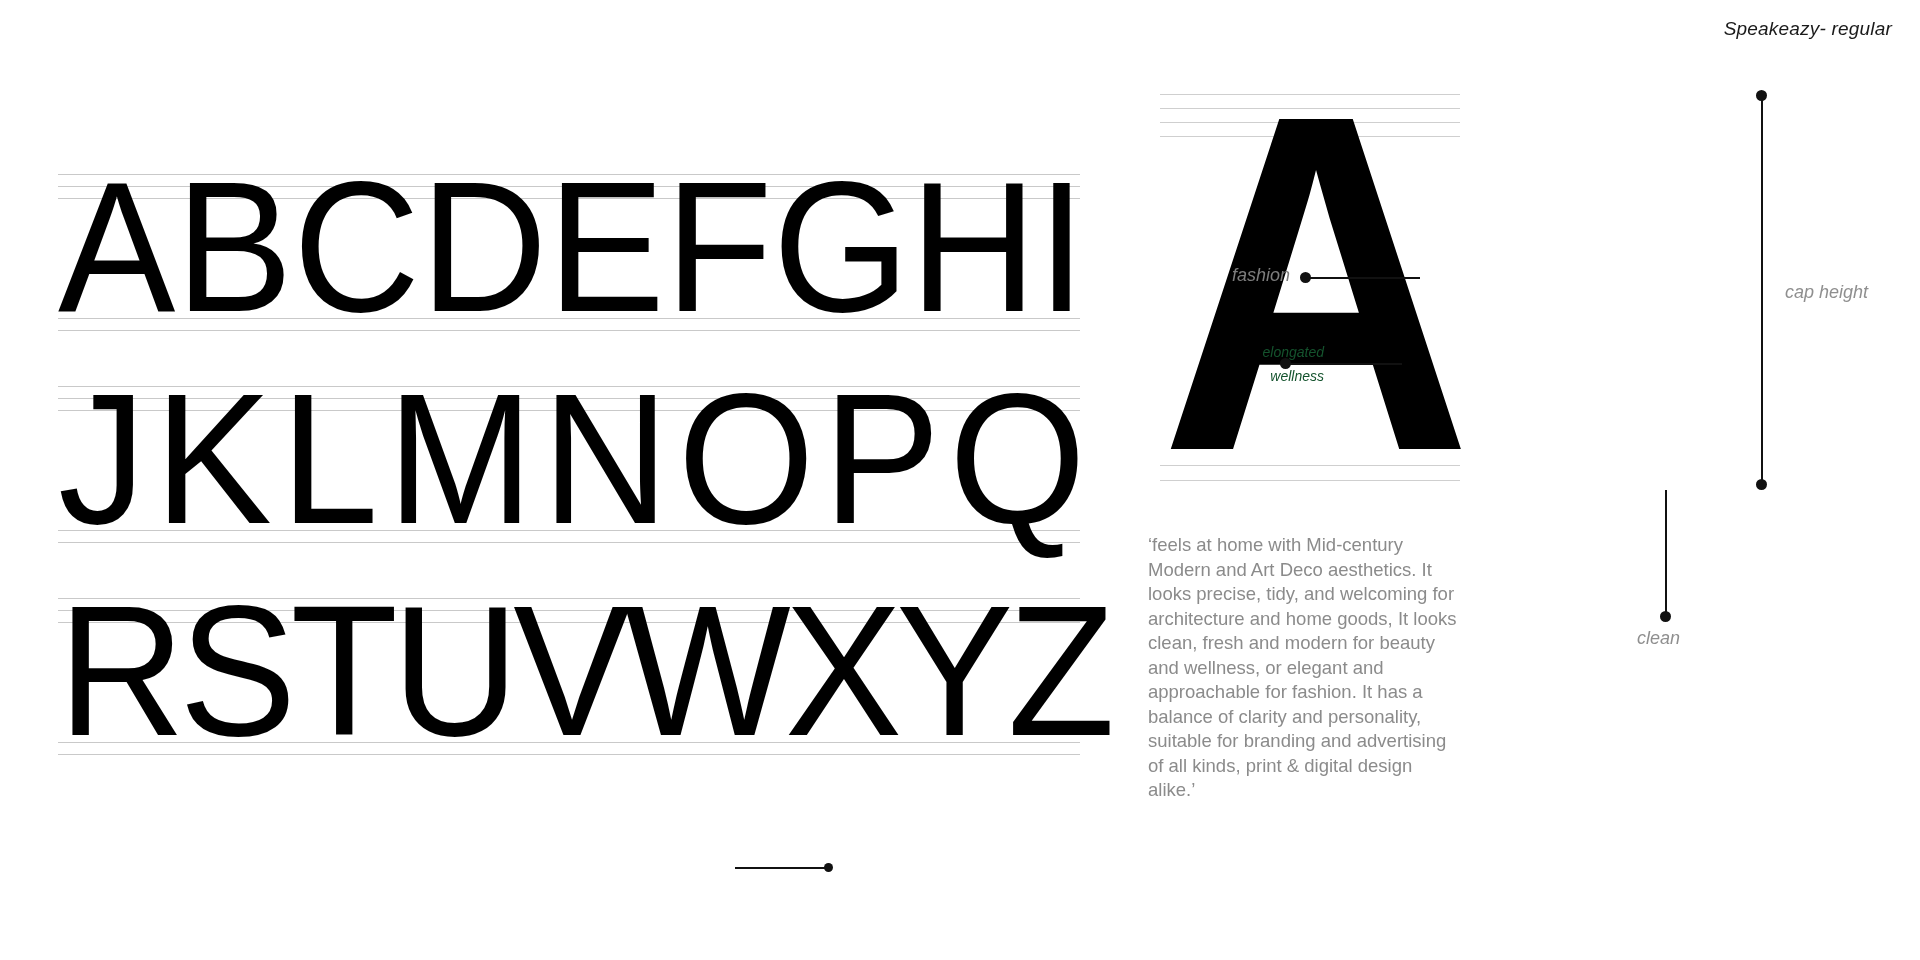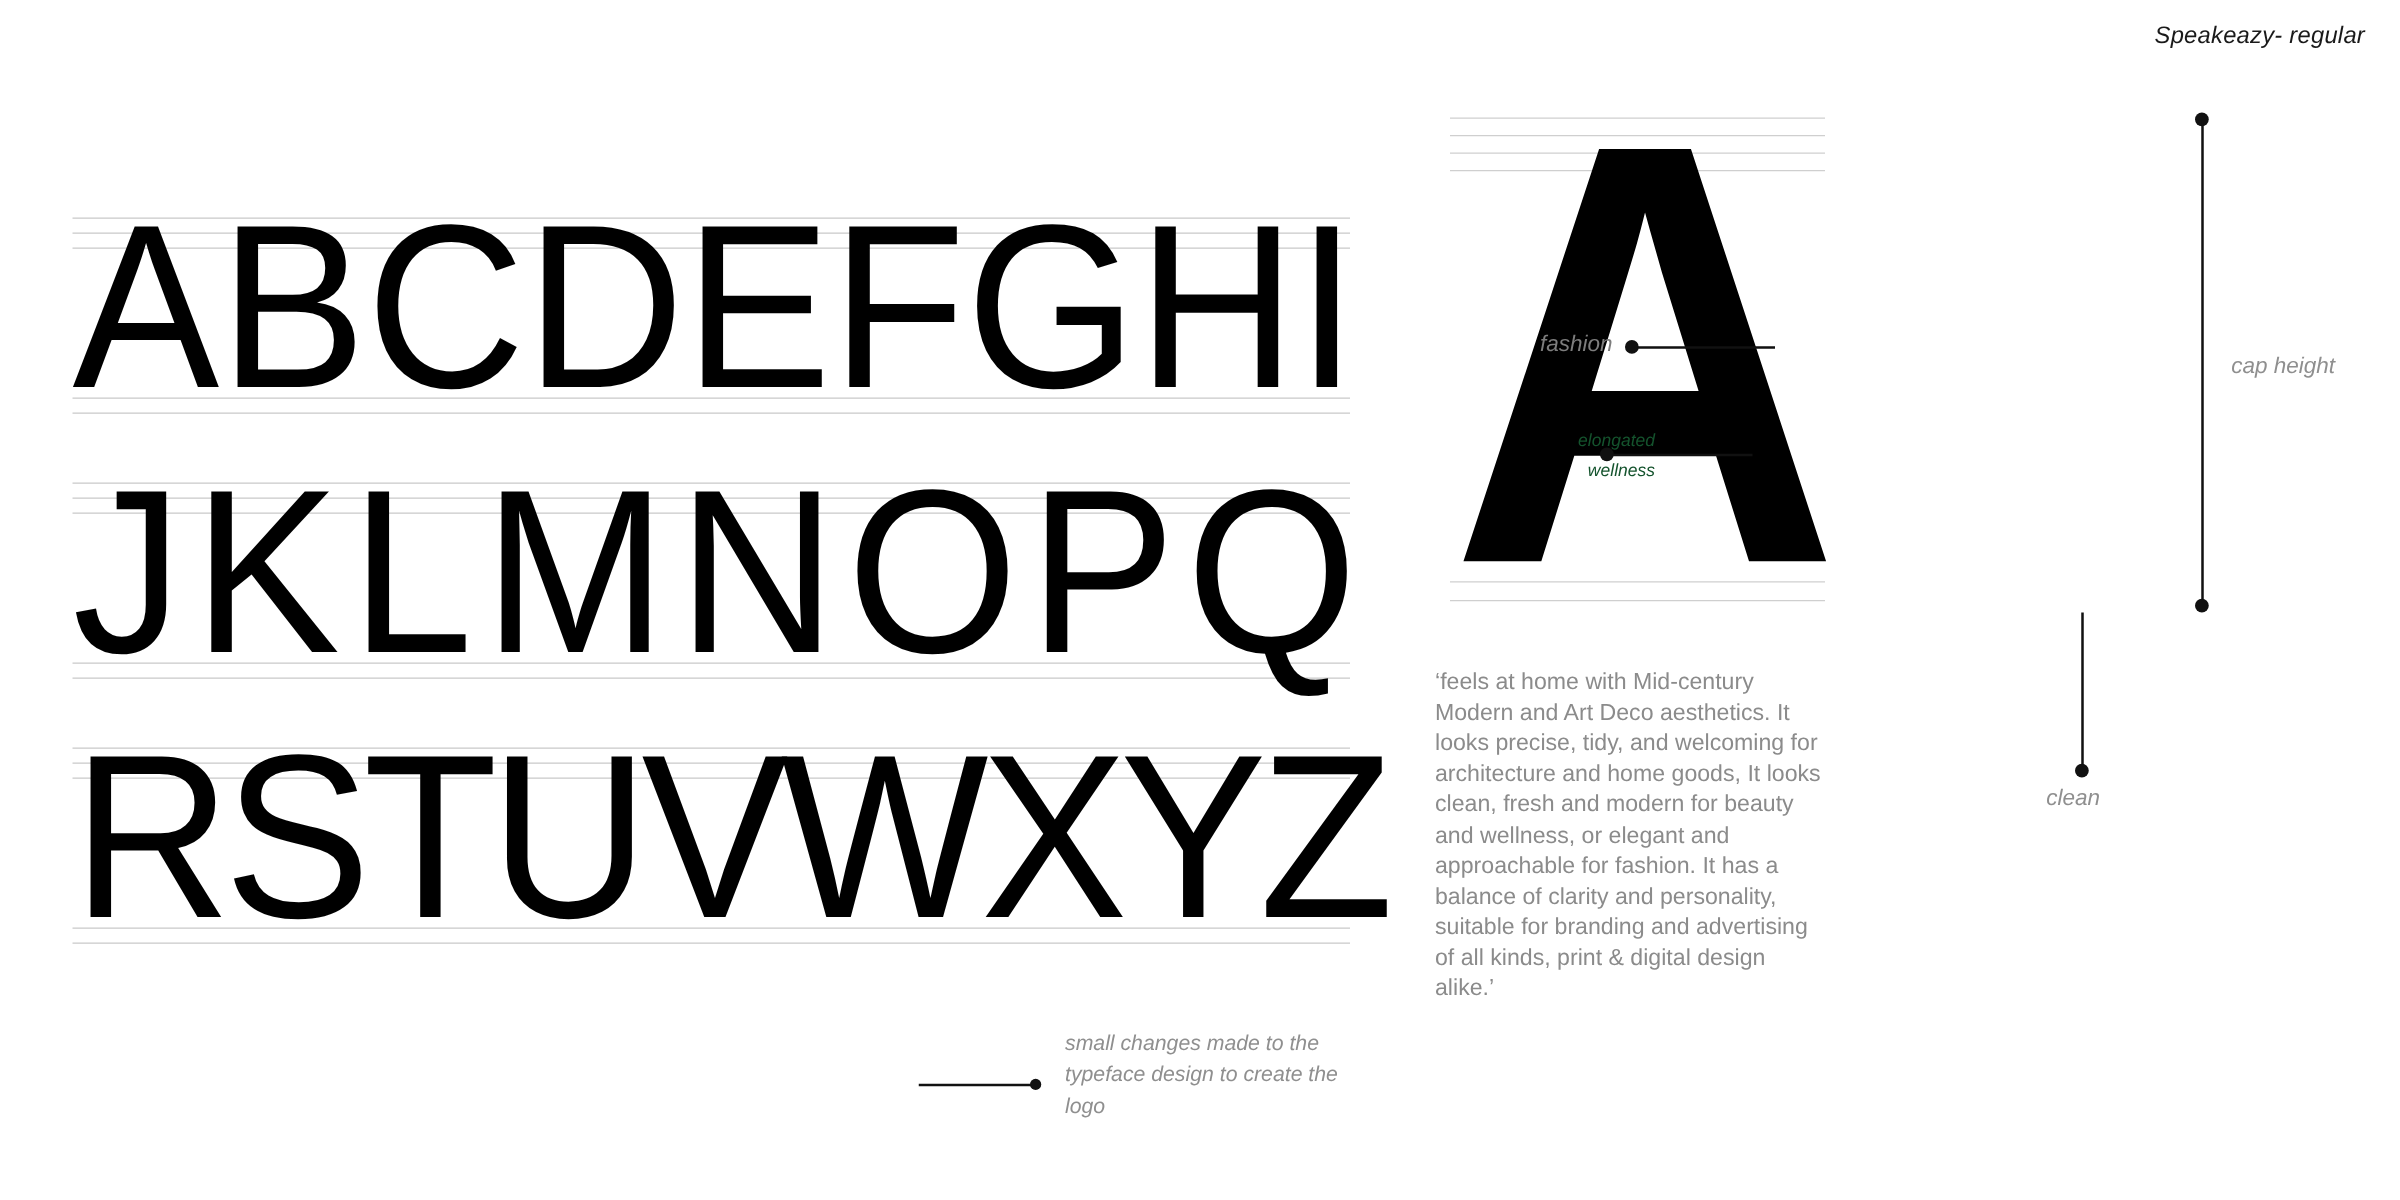--- a/index.html
+++ b/index.html
@@ -395,21 +395,20 @@
       </div>
     </div>
 
   </div>
 
 
   <div class="logo-leader">
     <div class="line"></div>
     <div class="dot"></div>
   </div>
-  <div class="logo-caption">small changes made to the typeface design to create the logo</div>
 
   <div class="specimen">
     <div class="spec-guide sg1"></div>
     <div class="spec-guide sg2"></div>
     <div class="spec-guide sg3"></div>
     <div class="spec-guide sg4"></div>
     <div class="spec-guide sg5"></div>
     <div class="spec-guide sg6"></div>
     <div class="spec-letter">A</div>
   </div>

